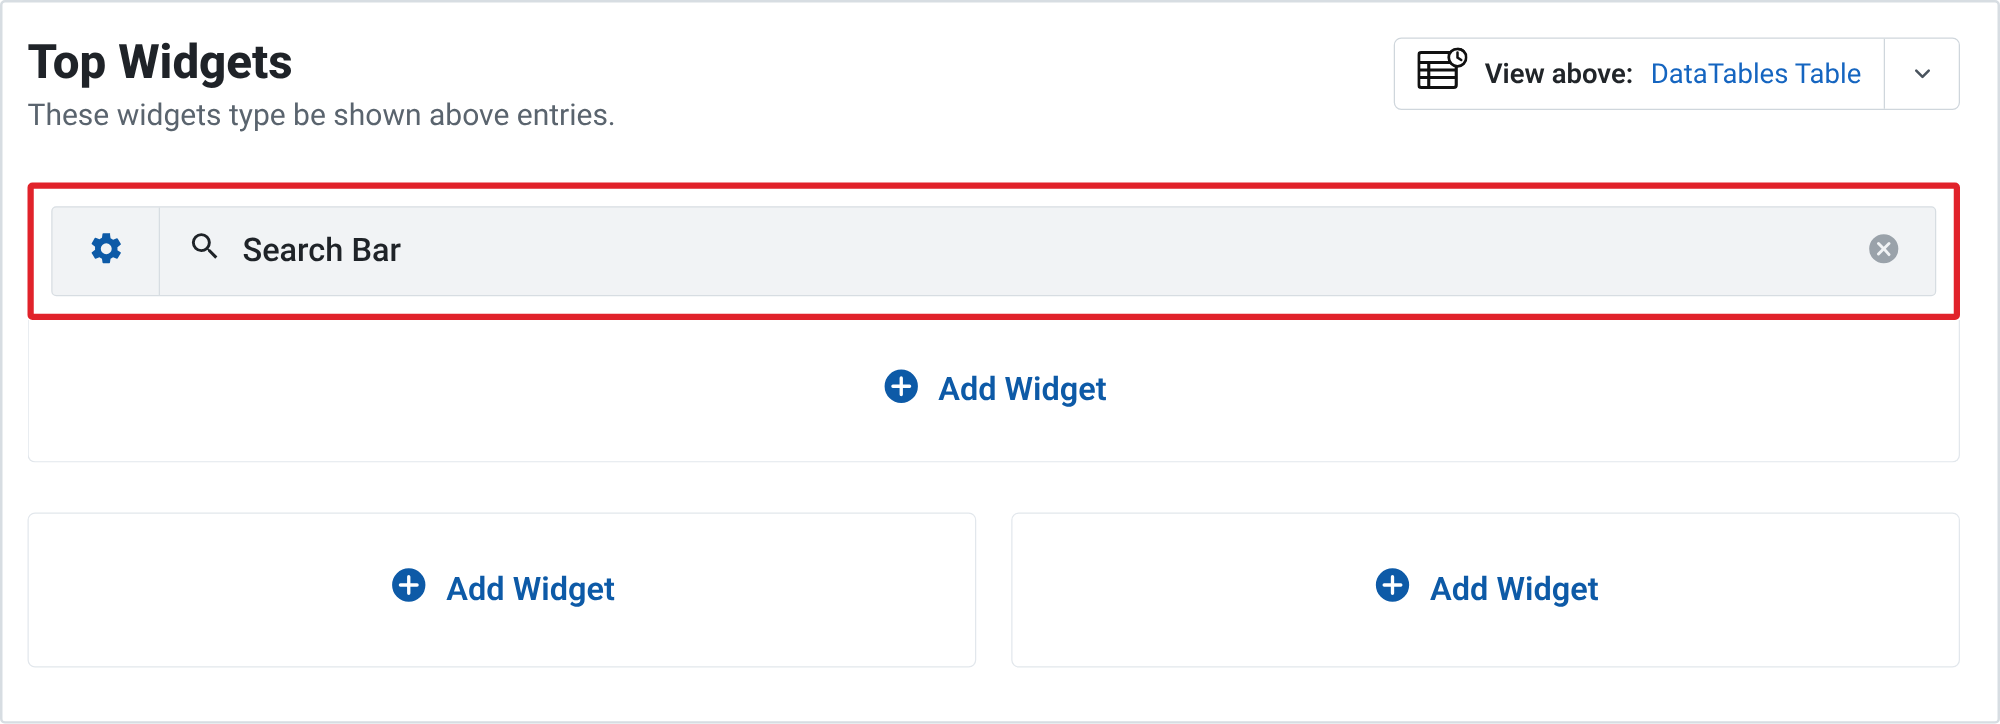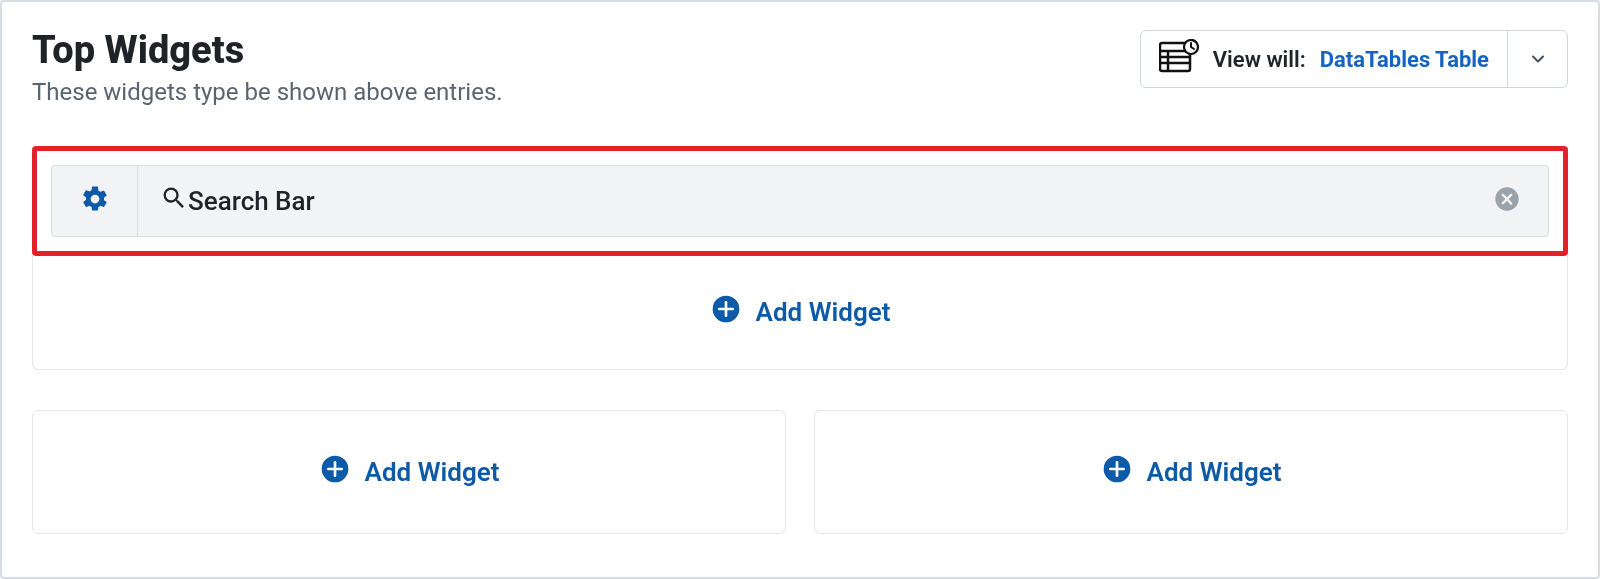--- a/index.html
+++ b/index.html
@@ -7,21 +7,21 @@
     margin: 0; padding: 0;
     font-family: -apple-system, BlinkMacSystemFont, "Segoe UI", Roboto, "Helvetica Neue", Arial, sans-serif;
     color: #212529;
     background: #fff;
   }
   .page {
     width: 1600px;
     height: 579px;
     border: 2px solid #d7dde2;
     border-radius: 4px;
-    padding: 28px 30px 30px 30px;
+    padding: 28px 30px 30px 20px;
     position: relative;
   }
   .header-row {
     display: flex;
     align-items: flex-start;
     justify-content: space-between;
   }
   .title-block { }
   .page-title {
     font-size: 38px;
@@ -44,21 +44,21 @@
     height: 58px;
   }
   .view-type-main {
     display: flex;
     align-items: center;
     padding: 0 18px;
     gap: 14px;
     font-size: 22px;
   }
   .view-type-label { color: #212529; font-weight: 600; }
-  .view-type-value { color: #1565c0; font-weight: 700; }
+  .view-type-value { color: #1565c0; font-weight: 400; }
   .view-type-caret {
     width: 60px;
     border-left: 1px solid #cfd6dc;
     display: flex;
     align-items: center;
     justify-content: center;
   }
   .view-type-caret svg { width: 20px; height: 20px; stroke: #4a545e; }
 
   .highlight-box {
@@ -81,20 +81,21 @@
     align-items: center;
     justify-content: center;
     border-right: 1px solid #d7dde2;
   }
   .widget-gear svg { width: 30px; height: 30px; fill: #0d5aa7; }
   .widget-body {
     flex: 1;
     display: flex;
     align-items: center;
     padding: 0 22px;
+    gap: 16px;
     font-size: 26px;
     color: #1f2328;
     font-weight: 500;
   }
   .widget-body .search-ic svg { width: 28px; height: 28px; fill: #1f2328; }
   .widget-remove {
     width: 72px;
     display: flex;
     align-items: center;
     justify-content: center;
@@ -156,21 +157,21 @@
             <rect x="1" y="4" width="30" height="28" rx="2" fill="none" stroke="#111" stroke-width="2.5"></rect>
             <line x1="1" y1="12" x2="31" y2="12" stroke="#111" stroke-width="2.5"></line>
             <line x1="1" y1="18" x2="31" y2="18" stroke="#111" stroke-width="2.5"></line>
             <line x1="1" y1="24" x2="31" y2="24" stroke="#111" stroke-width="2.5"></line>
             <line x1="9" y1="12" x2="9" y2="32" stroke="#111" stroke-width="2.5"></line>
             <circle cx="32" cy="8" r="7" fill="#fff" stroke="#111" stroke-width="2.2"></circle>
             <path d="M32 4 v4 l3 2" fill="none" stroke="#111" stroke-width="2" stroke-linecap="round"></path>
             <path d="M37 3 a7 7 0 0 0 -5 -2" fill="none" stroke="#111" stroke-width="2"></path>
           </svg>
         </span>
-        <span class="view-type-label">View will: </span>
+        <span class="view-type-label">View above: </span>
         <span class="view-type-value">DataTables Table</span>
       </div>
       <div class="view-type-caret">
         <svg viewBox="0 0 24 24" fill="none" stroke-width="2.5" stroke-linecap="round" stroke-linejoin="round">
           <polyline points="6 9 12 15 18 9"></polyline>
         </svg>
 
       </div>
     </div>
   </div>

